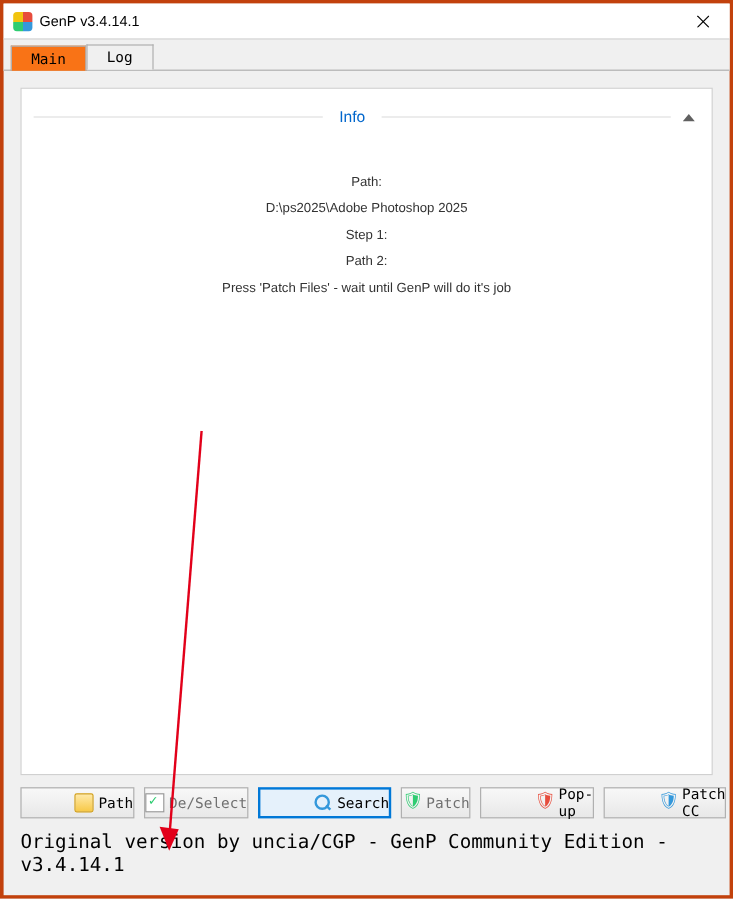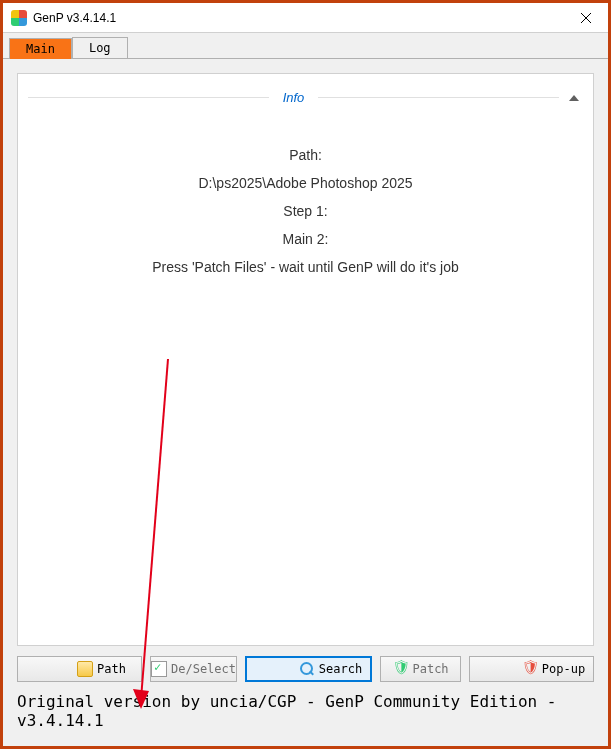--- a/index.html
+++ b/index.html
@@ -91,34 +91,33 @@
       padding: 6px 10px;
       margin-top: 10px;
       position: relative;
     }
     .info-line-left { flex: 1; height: 1px; background: #e0e0e0; }
     .info-line-right { flex: 1; height: 1px; background: #e0e0e0; margin-right: 24px; }
     .info-title {
       padding: 0 14px;
       color: #0066cc;
       font-size: 13px;
-      font-style: italic;
     }
     .collapse-caret {
       position: absolute;
       right: 14px;
       width: 0; height: 0;
       border-left: 5px solid transparent;
       border-right: 5px solid transparent;
       border-bottom: 6px solid #606060;
     }
     .info-body {
       text-align: center;
       padding: 30px 20px 10px;
-      font-size: 14px;
+      font-size: 11px;
       color: #333;
       line-height: 2.0;
     }
     .button-row {
       display: flex;
       justify-content: space-between;
       gap: 8px;
       padding: 10px 0 6px;
     }
     .btn {
@@ -209,21 +208,21 @@
       <div class="info-header">
         <div class="info-line-left"></div>
         <span class="info-title">Info</span>
         <div class="info-line-right"></div>
         <span class="collapse-caret"></span>
       </div>
       <div class="info-body">
         <div>Path:</div>
         <div>D:\ps2025\Adobe Photoshop 2025</div>
         <div>Step 1:</div>
-        <div>Main 2:</div>
+        <div>Path 2:</div>
         <div>Press 'Patch Files' - wait until GenP will do it's job</div>
       </div>
     </div>
 
     <div class="button-row">
       <div class="btn enabled">
         <span class="ico ico-folder"></span>
         <span>Path</span>
       </div>
       <div class="btn">
@@ -235,20 +234,24 @@
         <span>Search</span>
       </div>
       <div class="btn">
         <span class="ico ico-shield-green"></span>
         <span>Patch</span>
       </div>
       <div class="btn enabled">
         <span class="ico ico-shield-red"></span>
         <span>Pop-up</span>
       </div>
+      <div class="btn enabled">
+        <span class="ico ico-shield-blue"></span>
+        <span>Patch CC</span>
+      </div>
     </div>
 
     <div class="footer-text">Original version by uncia/CGP - GenP Community Edition - v3.4.14.1</div>
 
     <svg class="red-arrow" style="left:120px; top:300px;" width="60" height="360" viewBox="0 0 60 360">
       <line x1="45" y1="0" x2="18" y2="340" stroke="#e2001a" stroke-width="2"></line>
       <polygon points="18,350 10,330 26,332" fill="#e2001a"></polygon>
     </svg>
 
   </div>

